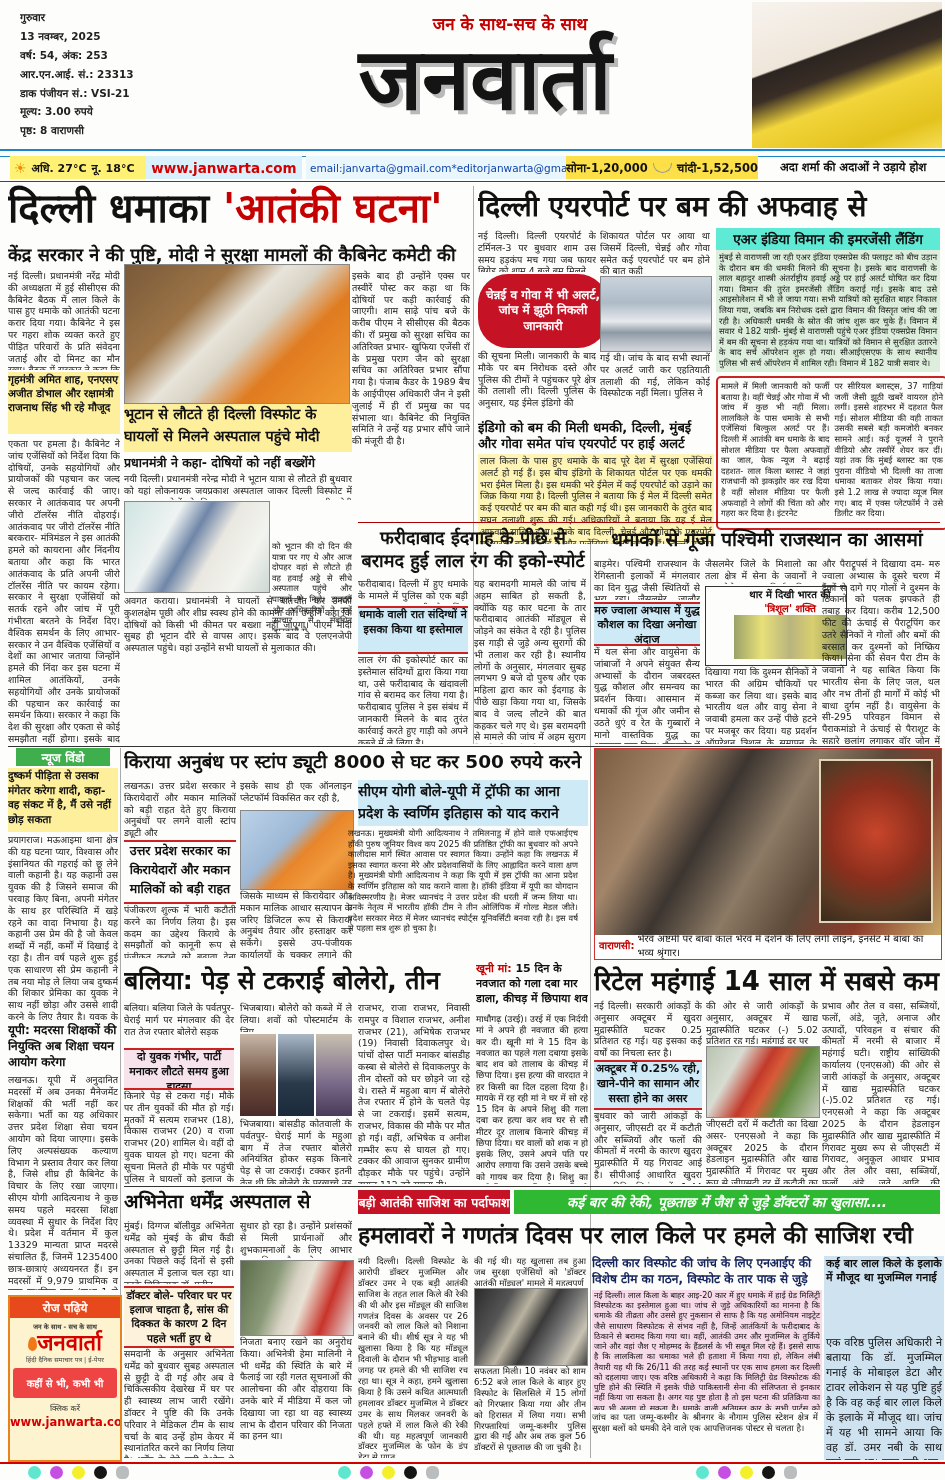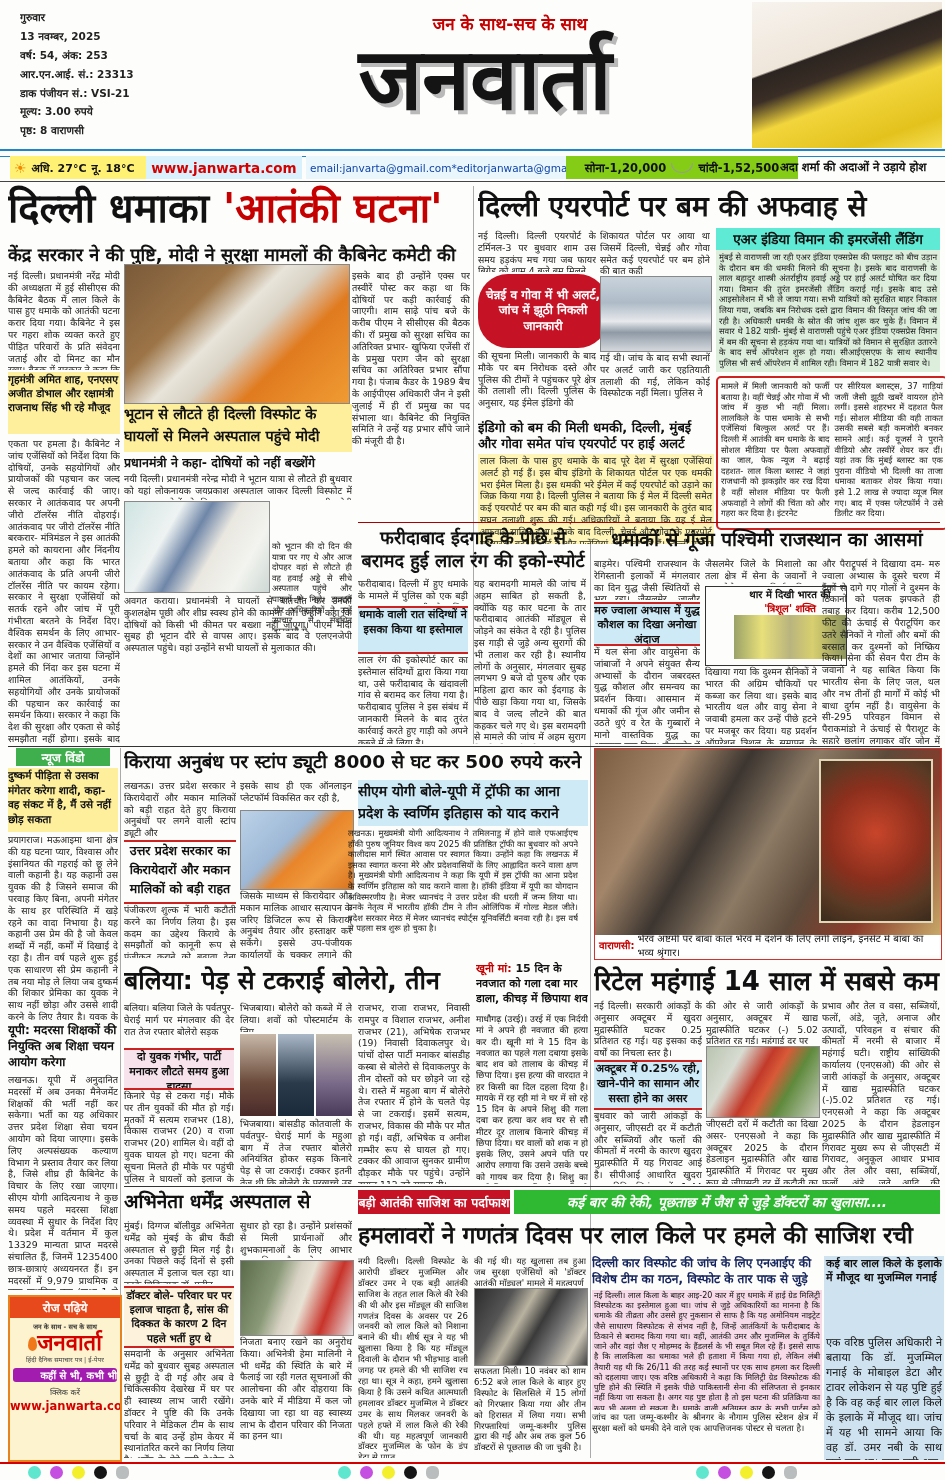--- a/index.html
+++ b/index.html
@@ -18,21 +18,21 @@
                text-align:center;line-height:1.15;text-shadow:4px 4px 0 #b9b9b9;}
   #actress-photo{left:752px;top:2px;width:190px;height:146px;
       background:linear-gradient(160deg,#f7f3ee 0%,#efe6da 35%,#2b2420 36%,#3a2e26 48%,#f2d53c 62%,#e3c21d 85%,#f6df55 100%);}
   #rule-blue{left:0;top:149px;width:945px;height:5px;border-top:2px solid #1e86c7;border-bottom:1px solid #1e86c7;}
   #weather{left:10px;top:156px;width:132px;height:23px;background:#fff174;font-size:11px;font-weight:bold;
            display:flex;align-items:center;gap:5px;padding-left:4px;}
   #website{left:146px;top:156px;width:156px;height:23px;background:#d8f1fc;color:#d40000;font-weight:bold;
            font-size:13.5px;display:flex;align-items:center;justify-content:center;}
   #email{left:306px;top:156px;width:258px;height:23px;background:#e9f7fd;color:#1144aa;font-size:10.5px;
          display:flex;align-items:center;padding-left:4px;}
-  #goldsilver{left:566px;top:156px;width:232px;height:23px;background:#84cc16;font-size:11.5px;font-weight:bold;
+  #goldsilver{left:566px;top:156px;width:192px;height:23px;background:#fde047;font-size:11.5px;font-weight:bold;
               display:flex;align-items:center;justify-content:center;gap:5px;}
   #actress-cap{left:780px;top:154px;width:163px;height:26px;font-size:11.5px;font-weight:bold;line-height:1.1;
                display:flex;align-items:center;}
   #rule-black{left:0;top:181px;width:945px;height:1px;background:#444;}
   
   #lead-headline{left:8px;top:184px;width:462px;height:55px;font-size:40px;font-weight:bold;line-height:1.2;}
   #lead-subhead{left:8px;top:242px;width:462px;height:25px;font-size:18px;font-weight:bold;}
   #lead-col1{left:8px;top:270px;width:112px;height:100px;}
   #lead-hl1{left:8px;top:372px;width:112px;height:62px;background:#fdef9c;font-size:10.5px;font-weight:bold;line-height:1.35;}
   #lead-col1b{left:8px;top:438px;width:112px;height:306px;}
@@ -95,21 +95,21 @@
              display:flex;align-items:center;justify-content:center;}
   #nw-s1-title{left:8px;top:768px;width:110px;height:64px;background:#fdef9c;font-size:10.5px;font-weight:bold;line-height:1.4;}
   #nw-s1-body{left:8px;top:834px;width:110px;height:186px;}
   #nw-s2-title{left:8px;top:1022px;width:110px;height:50px;font-size:12px;font-weight:bold;line-height:1.35;}
   #nw-s2-body{left:8px;top:1074px;width:110px;height:216px;}
   #nw-ad{left:8px;top:1295px;width:110px;height:163px;border:2px solid #e8821c;background:#fdf3cf;text-align:center;}
   #ad-top{background:#e8491c;color:#fff;font-size:12px;font-weight:bold;padding:2px 0;}
   #ad-tag{font-size:6.5px;font-weight:bold;color:#333;margin-top:4px;}
   #ad-logo{font-size:22px;font-weight:bold;color:#d40000;line-height:1.1;}
   #ad-sub{font-size:6.5px;color:#444;}
-  #ad-band{background:#a21caf;color:#fff;font-size:10px;font-weight:bold;margin:4px 3px;border-radius:3px;padding:0 0;text-align:right;}
+  #ad-band{background:#ef4444;color:#fff;font-size:10px;font-weight:bold;margin:4px 3px;border-radius:3px;padding:8px 0;}
   #ad-click{font-size:8px;color:#333;}
   #ad-url{font-size:11.5px;font-weight:bold;color:#d40000;margin-top:2px;}
   .flame{display:inline-block;width:9px;height:14px;background:#f07818;border-radius:50% 50% 50% 50%/60% 60% 40% 40%;vertical-align:middle;}
   
   #rent-headline{left:124px;top:748px;width:466px;height:28px;font-size:18.5px;font-weight:bold;}
   #rent-col1{left:124px;top:780px;width:112px;height:58px;}
   #rent-subhead{left:124px;top:840px;width:112px;height:60px;border-top:2px solid #c22;border-bottom:2px solid #c22;
                 font-size:12.5px;font-weight:bold;text-align:center;line-height:1.5;}
   #rent-col1b{left:124px;top:904px;width:112px;height:54px;}
   #rent-col2{left:240px;top:780px;width:112px;height:28px;}

